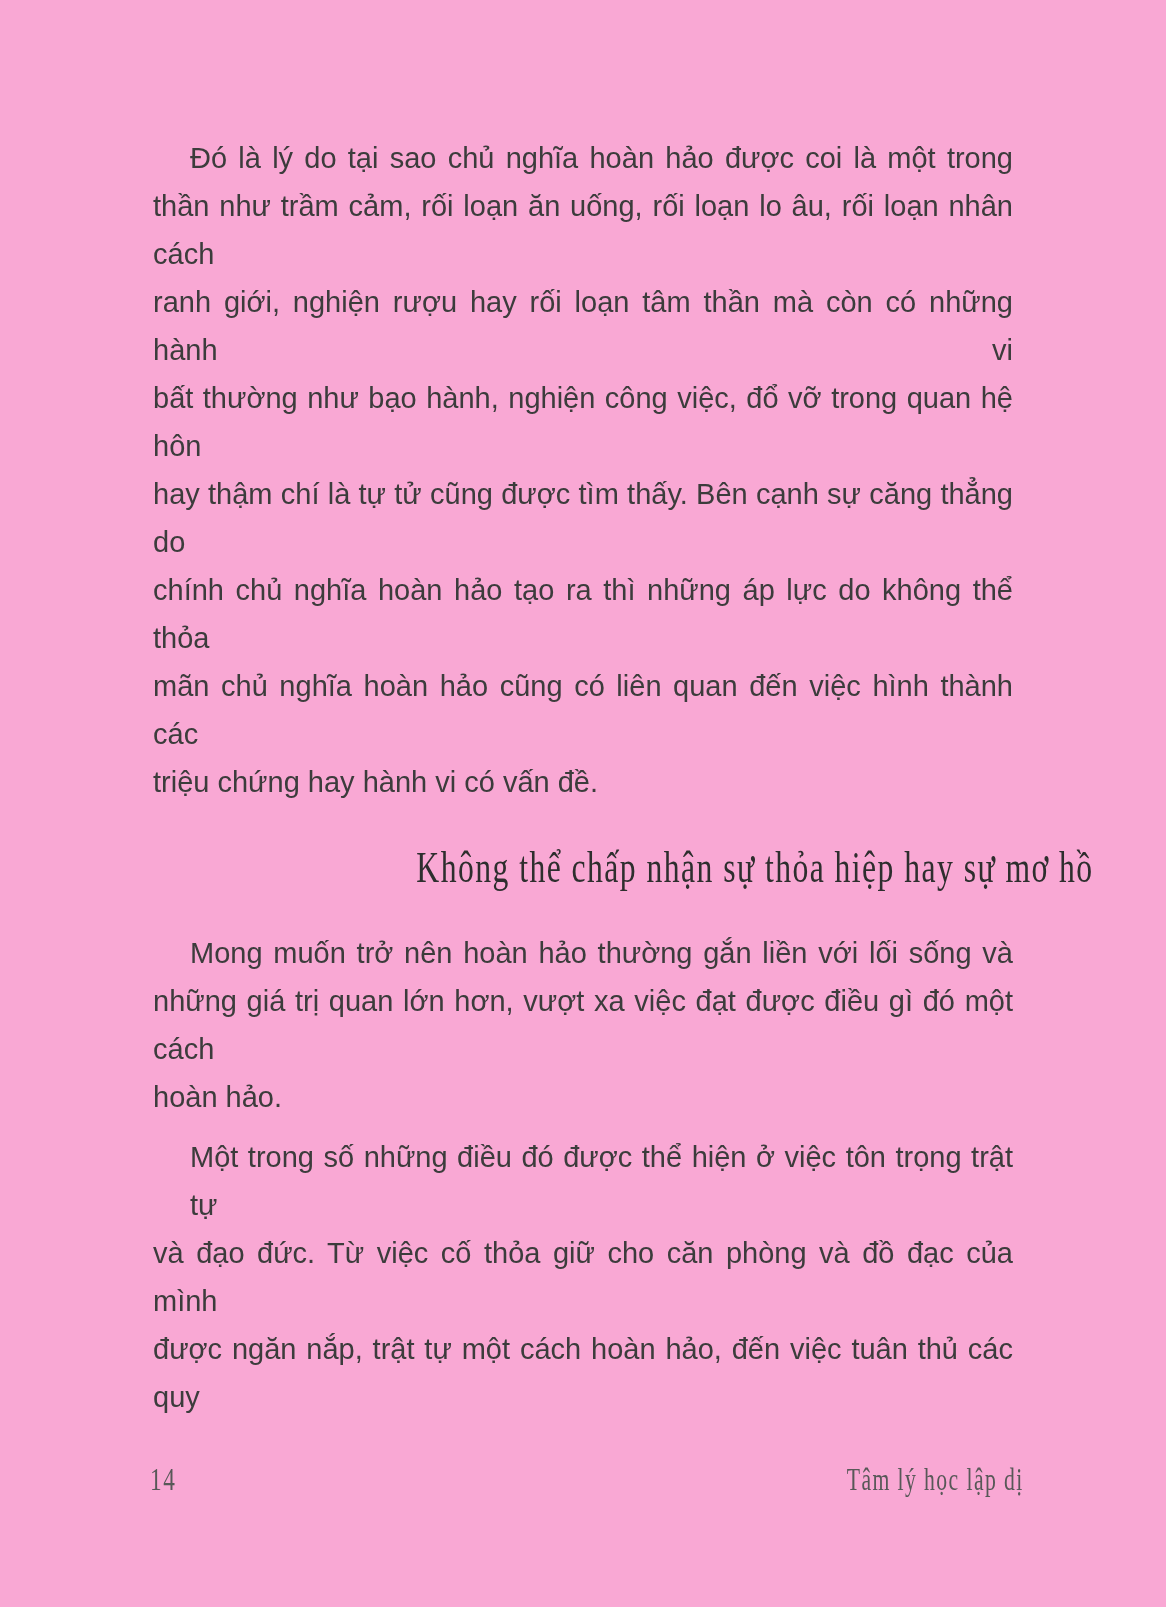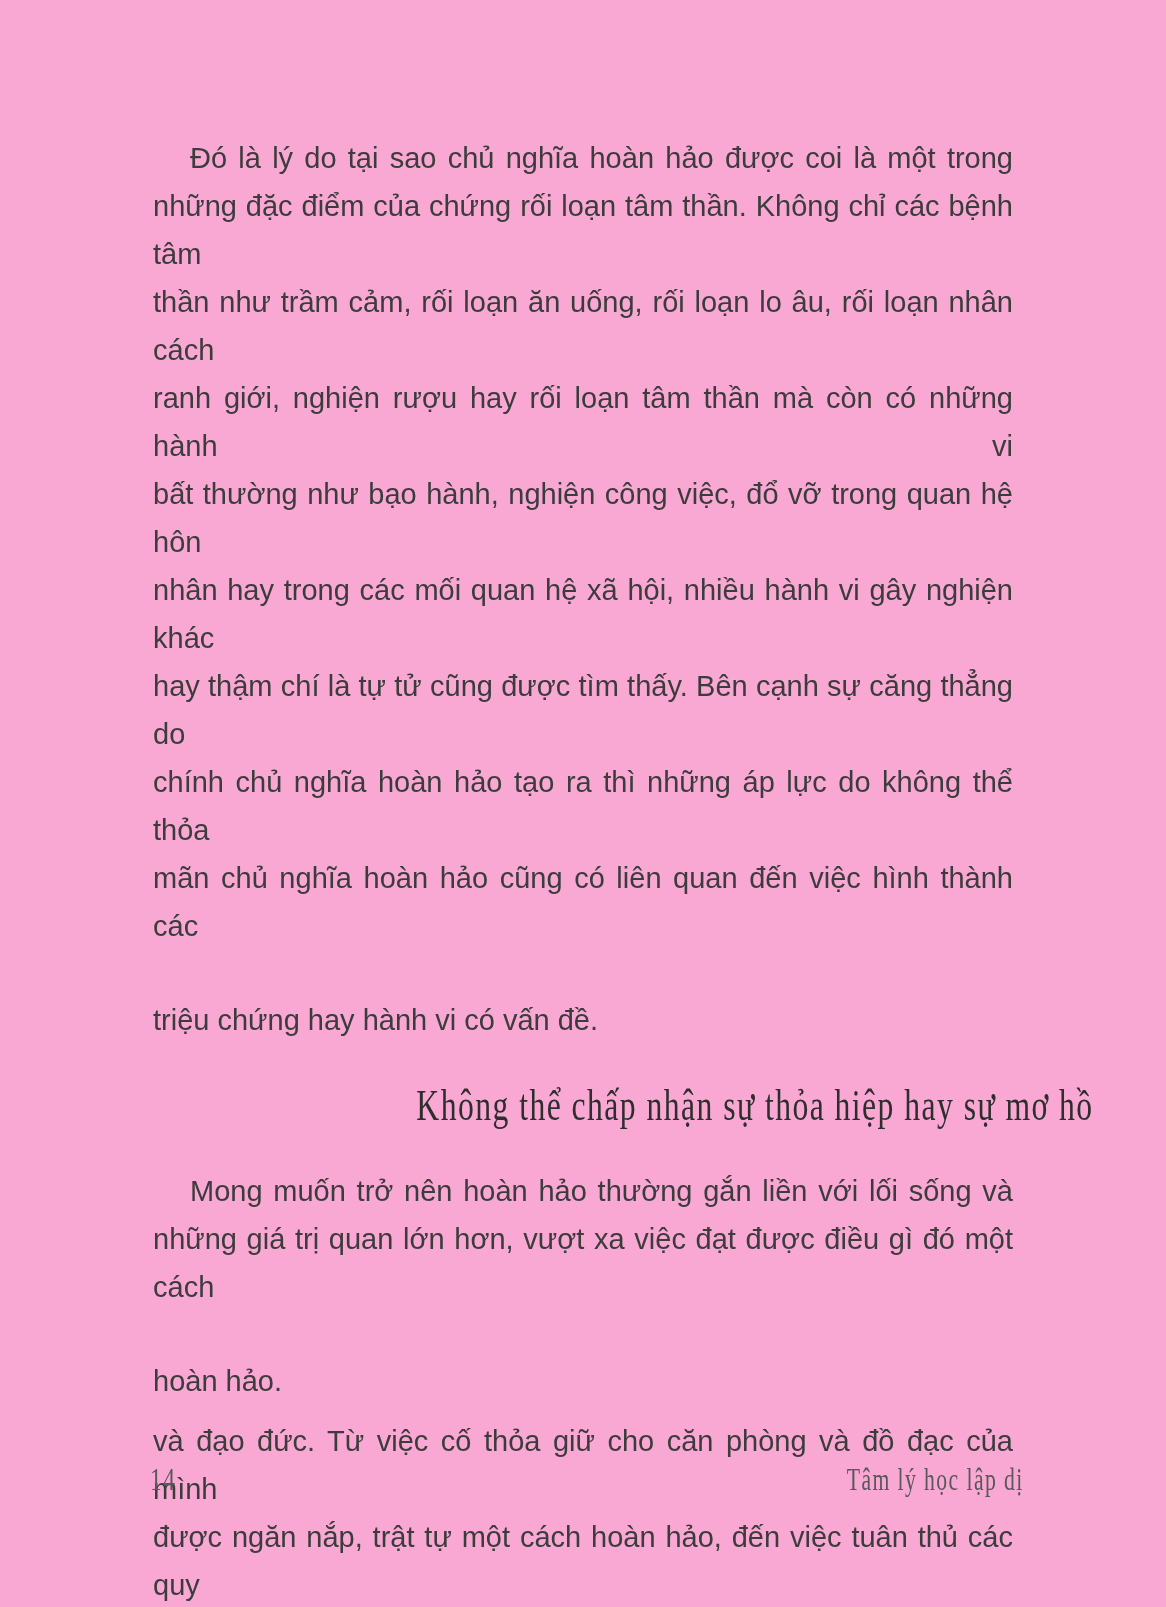--- a/index.html
+++ b/index.html
@@ -28,21 +28,21 @@
       font-size: 29px;
       line-height: 48px;
       font-weight: 400;
     }
     .para + .para { margin-top: 12px; }
     .line {
       text-align: justify;
       text-align-last: justify;
     }
     .line.first { padding-left: 37px; }
-    .line.last { text-align-last: left; margin-top: 46px; }
+    .line.last { text-align-last: left; }
     .heading {
       margin: 31px 0 30px 0;
       text-align: center;
       font-family: "Liberation Serif", "DejaVu Serif", serif;
       font-size: 44px;
       line-height: 62px;
       color: #2e2e2e;
       white-space: nowrap;
     }
     .cond-right {
@@ -76,37 +76,36 @@
       letter-spacing: 2px;
     }
   </style>
 </head>
 <body>
 
 <div class="page">
   <div class="content">
       <div class="para">
         <div class="line first">Đó là lý do tại sao chủ nghĩa hoàn hảo được coi là một trong</div>
-        <div class="line">những đặc điểm của chứng rối loạn tâm thần. Không chỉ các bệnh tâm</div>
         <div class="line">thần như trầm cảm, rối loạn ăn uống, rối loạn lo âu, rối loạn nhân cách</div>
         <div class="line">ranh giới, nghiện rượu hay rối loạn tâm thần mà còn có những hành vi</div>
         <div class="line">bất thường như bạo hành, nghiện công việc, đổ vỡ trong quan hệ hôn</div>
-        <div class="line">nhân hay trong các mối quan hệ xã hội, nhiều hành vi gây nghiện khác</div>
         <div class="line">hay thậm chí là tự tử cũng được tìm thấy. Bên cạnh sự căng thẳng do</div>
         <div class="line">chính chủ nghĩa hoàn hảo tạo ra thì những áp lực do không thể thỏa</div>
         <div class="line">mãn chủ nghĩa hoàn hảo cũng có liên quan đến việc hình thành các</div>
         <div class="line last">triệu chứng hay hành vi có vấn đề.</div>
       </div>
       <div class="heading"><span class="cond-right">Không thể chấp nhận sự thỏa hiệp hay sự mơ hồ</span></div>
       <div class="para">
         <div class="line first">Mong muốn trở nên hoàn hảo thường gắn liền với lối sống và</div>
         <div class="line">những giá trị quan lớn hơn, vượt xa việc đạt được điều gì đó một cách</div>
         <div class="line last">hoàn hảo.</div>
       </div>
       <div class="para">
+        <div class="line first">Một trong số những điều đó được thể hiện ở việc tôn trọng trật tự</div>
         <div class="line">và đạo đức. Từ việc cố thỏa giữ cho căn phòng và đồ đạc của mình</div>
         <div class="line">được ngăn nắp, trật tự một cách hoàn hảo, đến việc tuân thủ các quy</div>
       </div>
     </div>
   <div class="footer">
     <span class="cond-left-sm">14</span>
     <span class="cond-right-sm">Tâm lý học lập dị</span>
   </div>
 </div>
 

